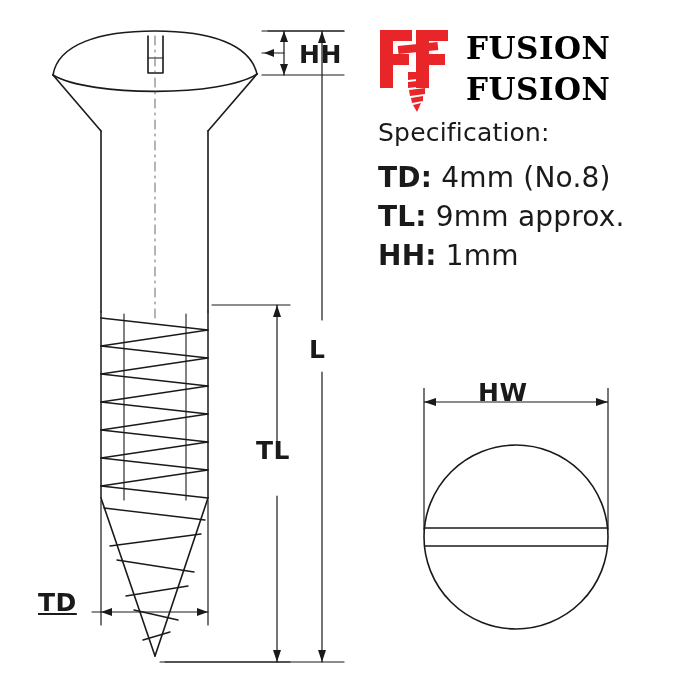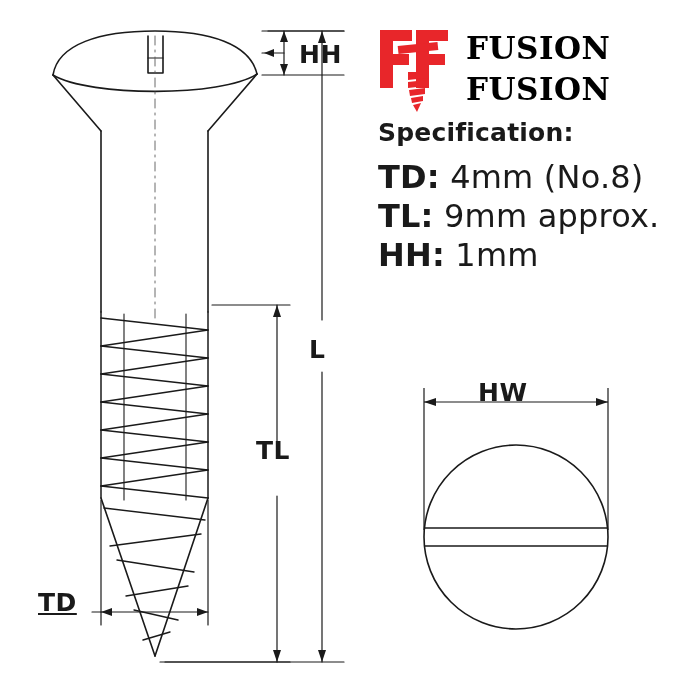--- a/index.html
+++ b/index.html
@@ -52,27 +52,27 @@
   
   .spec {
     position: absolute;
     left: 378px;
     top: 118px;
     width: 312px;
   }
   .spec-title {
     font-family: "DejaVu Sans", sans-serif;
     font-size: 25px;
-    font-weight: bold;
+    font-weight: normal;
     color: #1a1a1a;
     margin-bottom: 11px;
     letter-spacing: .2px;
   }
   .spec-row {
-    font-size: 32px;
+    font-size: 28px;
     color: #1a1a1a;
     line-height: 39px;
     white-space: nowrap;
     letter-spacing: .2px;
   }
   .spec-key {
     font-weight: bold;
   }
 
   

